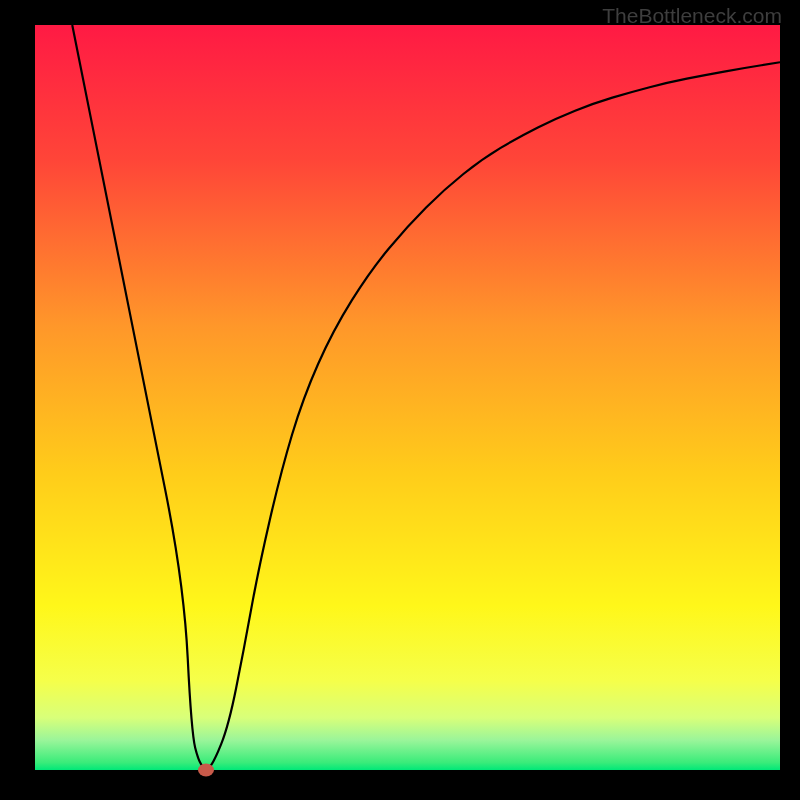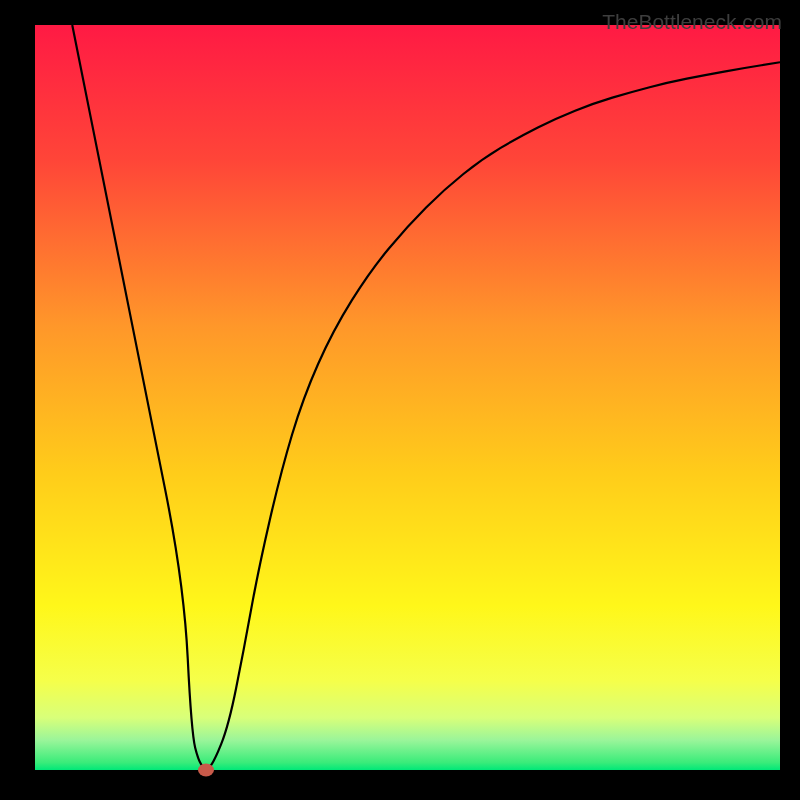--- a/index.html
+++ b/index.html
@@ -9,21 +9,21 @@
     }
     body {
       width: 800px;
       height: 800px;
       background: #000;
       position: relative;
       font-family: Arial, sans-serif;
     }
     .watermark {
       position: absolute;
-      top: 10px;
+      top: 4px;
       right: 18px;
       color: #3e3e3e;
       font-size: 21px;
       font-weight: normal;
       z-index: 10;
     }
     .plot-area {
       position: absolute;
       left: 35px;
       top: 25px;

